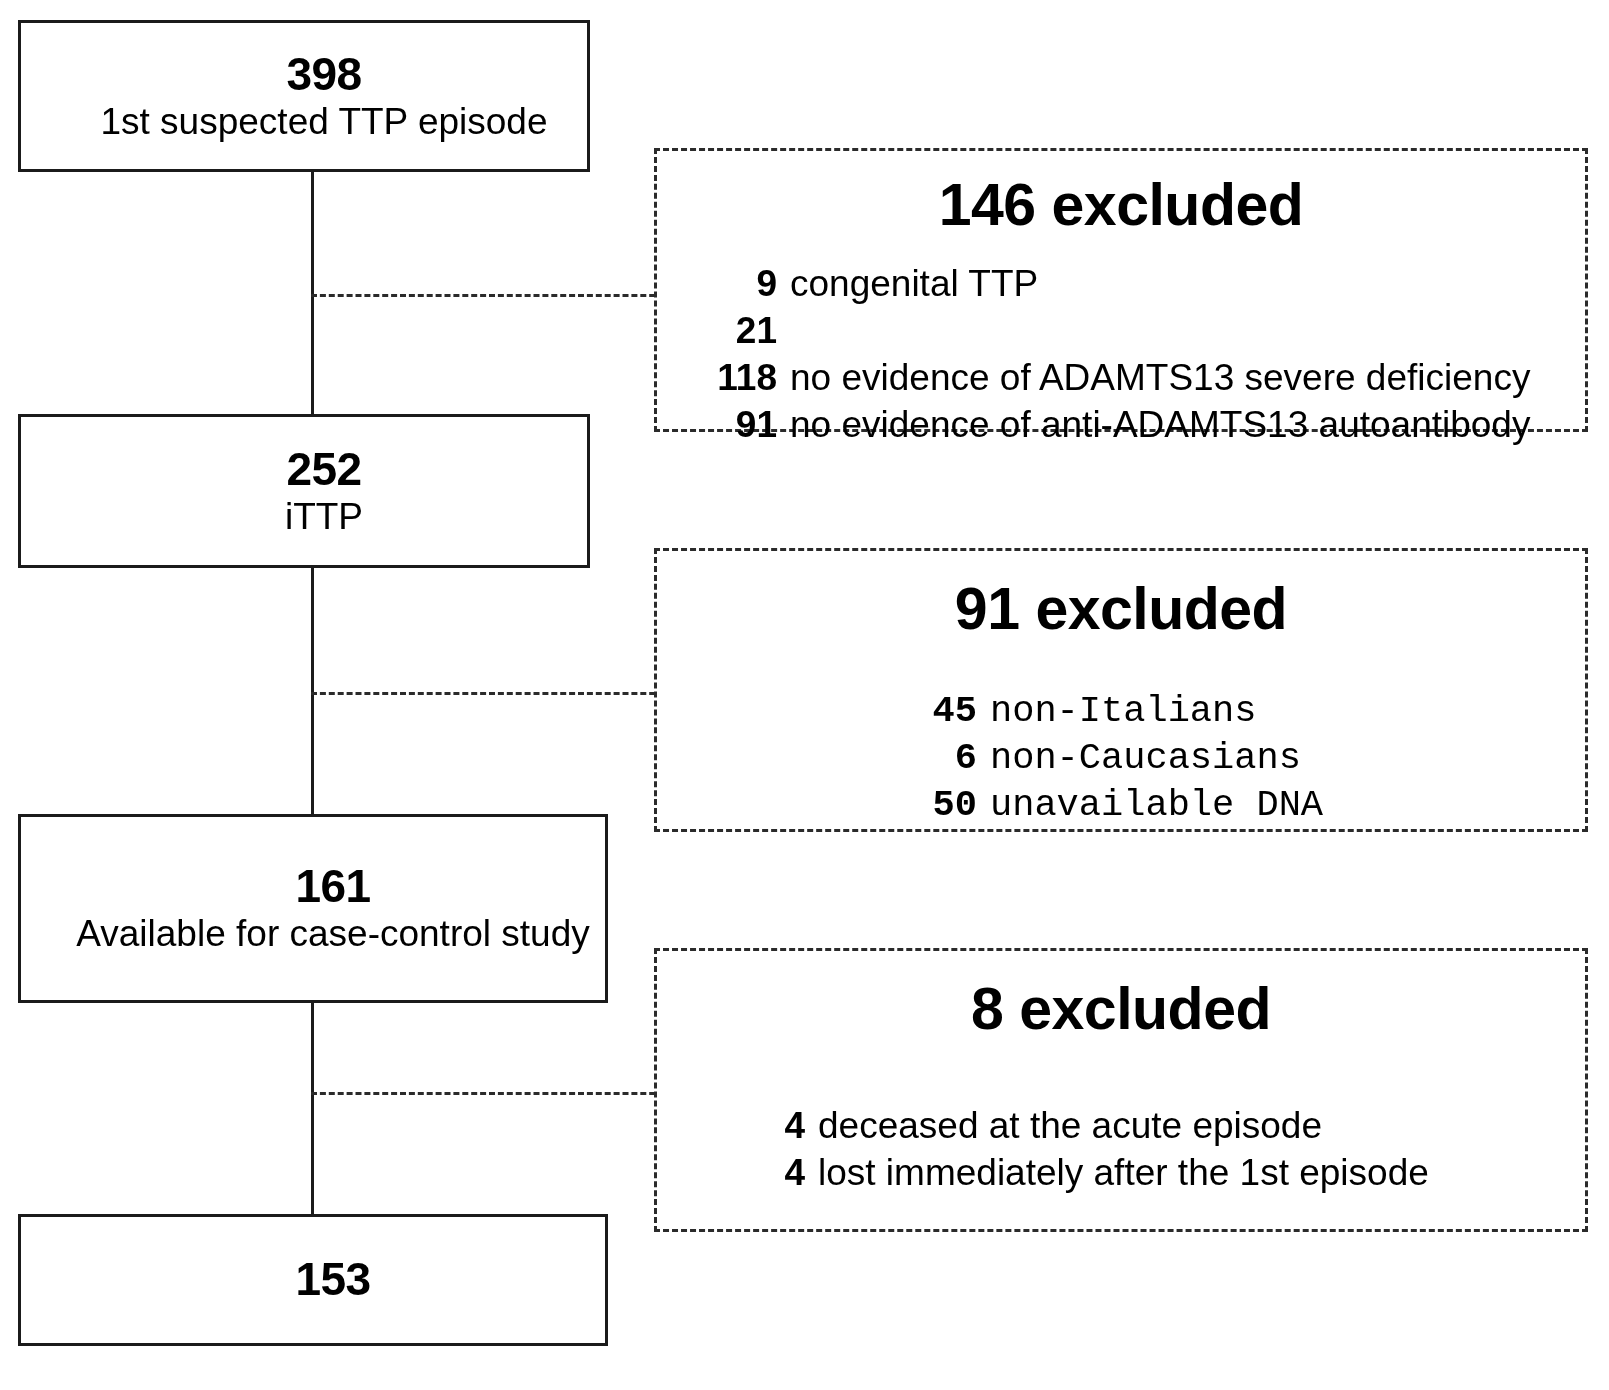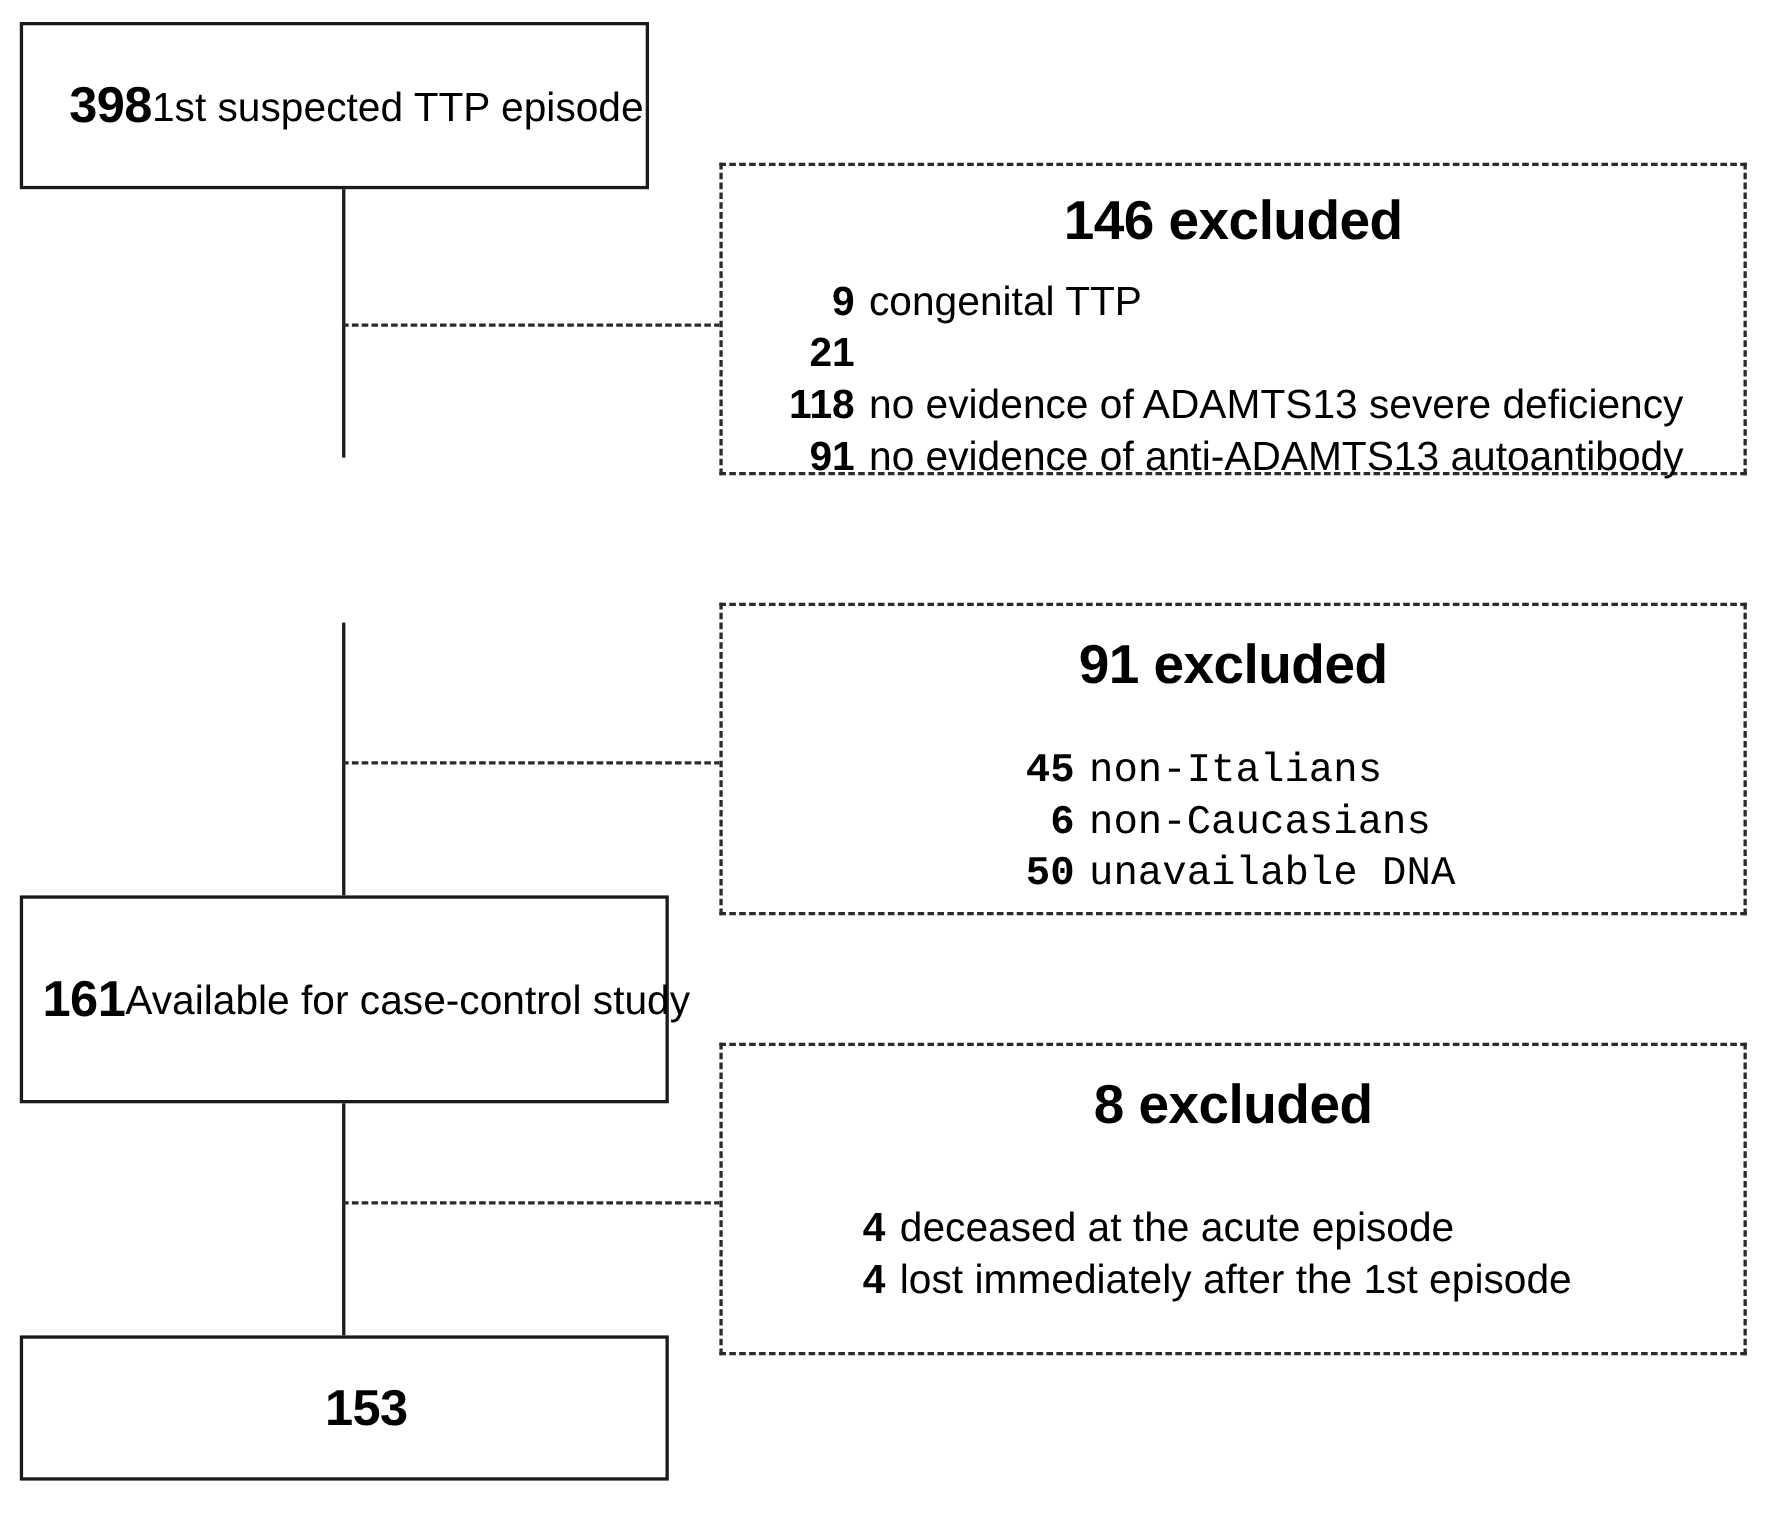--- a/index.html
+++ b/index.html
@@ -21,21 +21,21 @@
     overflow: hidden;
   }
 
   
   .flow-box {
     position: absolute;
     box-sizing: border-box;
     border: 3px solid #1b1b1b;
     background: #ffffff;
     display: flex;
-    flex-direction: row;
+    flex-direction: column;
     align-items: center;
     justify-content: center;
     text-align: center;
     line-height: 1.04;
     padding-left: 40px;
   }
   .flow-box .box-count {
     font-size: 46px;
     font-weight: bold;
     letter-spacing: -0.5px;
@@ -52,21 +52,21 @@
 
   
   .excl-box {
     position: absolute;
     box-sizing: border-box;
     border: 3px dashed #2b2b2b;
     background: #ffffff;
   }
   .excl-title {
     text-align: center;
-    font-size: 50px;
+    font-size: 59px;
     font-weight: bold;
     letter-spacing: -0.5px;
     white-space: nowrap;
   }
   .excl-list {
     list-style: none;
     margin: 0;
     padding: 0;
   }
   .excl-item {
@@ -111,20 +111,24 @@
 
   <div class="h-dash" style="left:311px; top:294px; width:362px;"></div>
   <div class="h-dash" style="left:311px; top:692px; width:362px;"></div>
   <div class="h-dash" style="left:311px; top:1092px; width:362px;"></div>
 
   <div class="flow-box" style="left:18px; top:20px; width:572px; height:152px;">
     <span class="box-count">398</span>
     <span class="box-label">1st suspected TTP episode</span>
   </div>
 
+  <div class="flow-box" style="left:18px; top:414px; width:572px; height:154px;">
+    <span class="box-count">252</span>
+    <span class="box-label">iTTP</span>
+  </div>
 
   <div class="flow-box" style="left:18px; top:814px; width:590px; height:189px;">
     <span class="box-count">161</span>
     <span class="box-label">Available for case-control study</span>
   </div>
 
   <div class="flow-box" style="left:18px; top:1214px; width:590px; height:132px;">
     <span class="box-count">153</span>
   </div>
 

